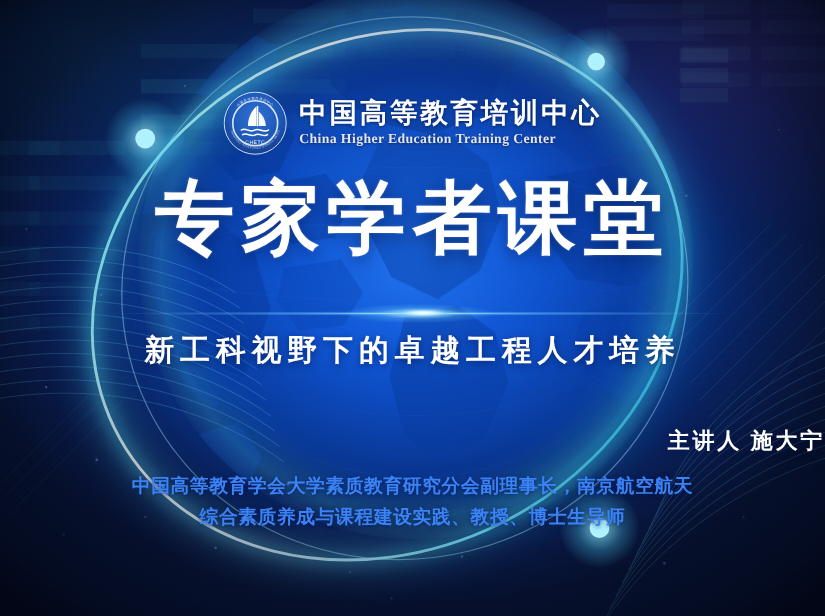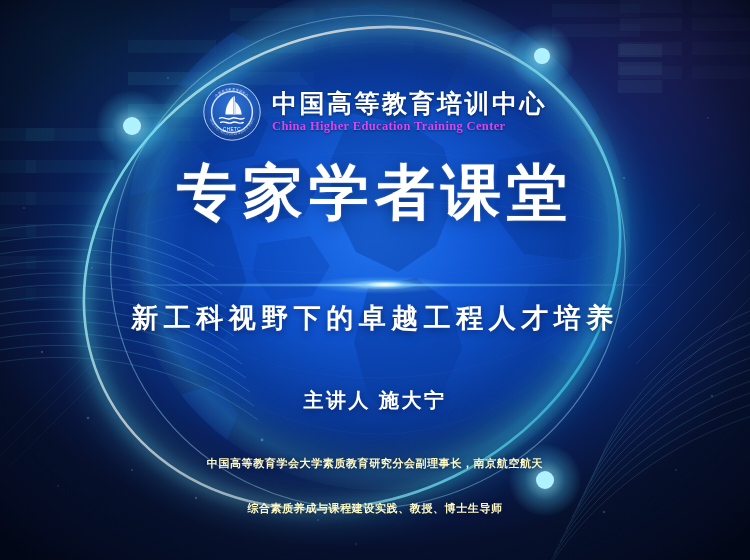--- a/index.html
+++ b/index.html
@@ -63,46 +63,46 @@
 
   
   #logo-row{position:absolute;left:0;top:83px;width:750px;
             display:flex;align-items:center;justify-content:center;gap:11px;}
   #logo-mark{position:relative;width:58px;height:58px;flex:0 0 58px;}
   #logo-texts{display:flex;flex-direction:column;gap:1px;}
   #org-cn{font-family:"Liberation Serif","DejaVu Serif",serif;
     font-size:25px;font-weight:bold;color:#ffffff;letter-spacing:2.5px;line-height:1.12;
     text-shadow:0 1px 3px rgba(0,20,60,.65);}
   #org-en{font-family:"Liberation Serif","DejaVu Serif",serif;
-    font-size:12.5px;font-weight:bold;color:#d946ef;letter-spacing:.35px;line-height:1.15;
+    font-size:12.5px;font-weight:bold;color:#e5e5e5;letter-spacing:.35px;line-height:1.15;
     text-shadow:0 1px 2px rgba(0,20,60,.6);}
 
   
   #main-title{position:absolute;left:0;top:163px;width:750px;text-align:center;
     font-family:"Liberation Serif","DejaVu Serif",serif;
-    font-size:60px;font-weight:bold;color:#ffffff;letter-spacing:6px;line-height:1;
+    font-size:72px;font-weight:bold;color:#ffffff;letter-spacing:6px;line-height:1;
     text-shadow:0 3px 14px rgba(0,25,80,.55), 0 0 2px rgba(255,255,255,.35);}
 
   
   #subtitle{position:absolute;left:0;top:300px;width:750px;text-align:center;}
   .sub-line{font-family:"Liberation Sans","DejaVu Sans",sans-serif;
     font-size:27px;font-weight:bold;color:#ffffff;letter-spacing:5.5px;line-height:1.38;
     text-shadow:0 2px 7px rgba(0,20,70,.6);}
 
   
-  #speaker{position:absolute;left:0;top:387px;width:750px;text-align:center;
+  #speaker{position:absolute;left:0;top:387px;width:750px;text-align:right;
     font-family:"Liberation Sans","DejaVu Sans",sans-serif;
     font-size:20px;font-weight:bold;color:#ffffff;letter-spacing:2.5px;
     text-shadow:0 2px 6px rgba(0,20,70,.55);}
 
   
   #bio{position:absolute;left:0;top:428px;width:750px;text-align:center;}
   .bio-line{font-family:"Liberation Sans","DejaVu Sans",sans-serif;
-    font-size:11px;font-weight:bold;color:#fef9c3;letter-spacing:.6px;line-height:1.62;
-    text-shadow:0 1px 4px rgba(0,20,70,.6);margin-top:27px;}
+    font-size:17px;font-weight:bold;color:#3b82f6;letter-spacing:.6px;line-height:1.62;
+    text-shadow:0 1px 4px rgba(0,20,70,.6);}
 </style>
 </head>
 <body>
 
 <div id="poster">
 
   <div class="layer" id="bg-base"></div>
   <div class="layer" id="bg-teal"></div>
   <div class="layer" id="bg-purple"></div>
 

